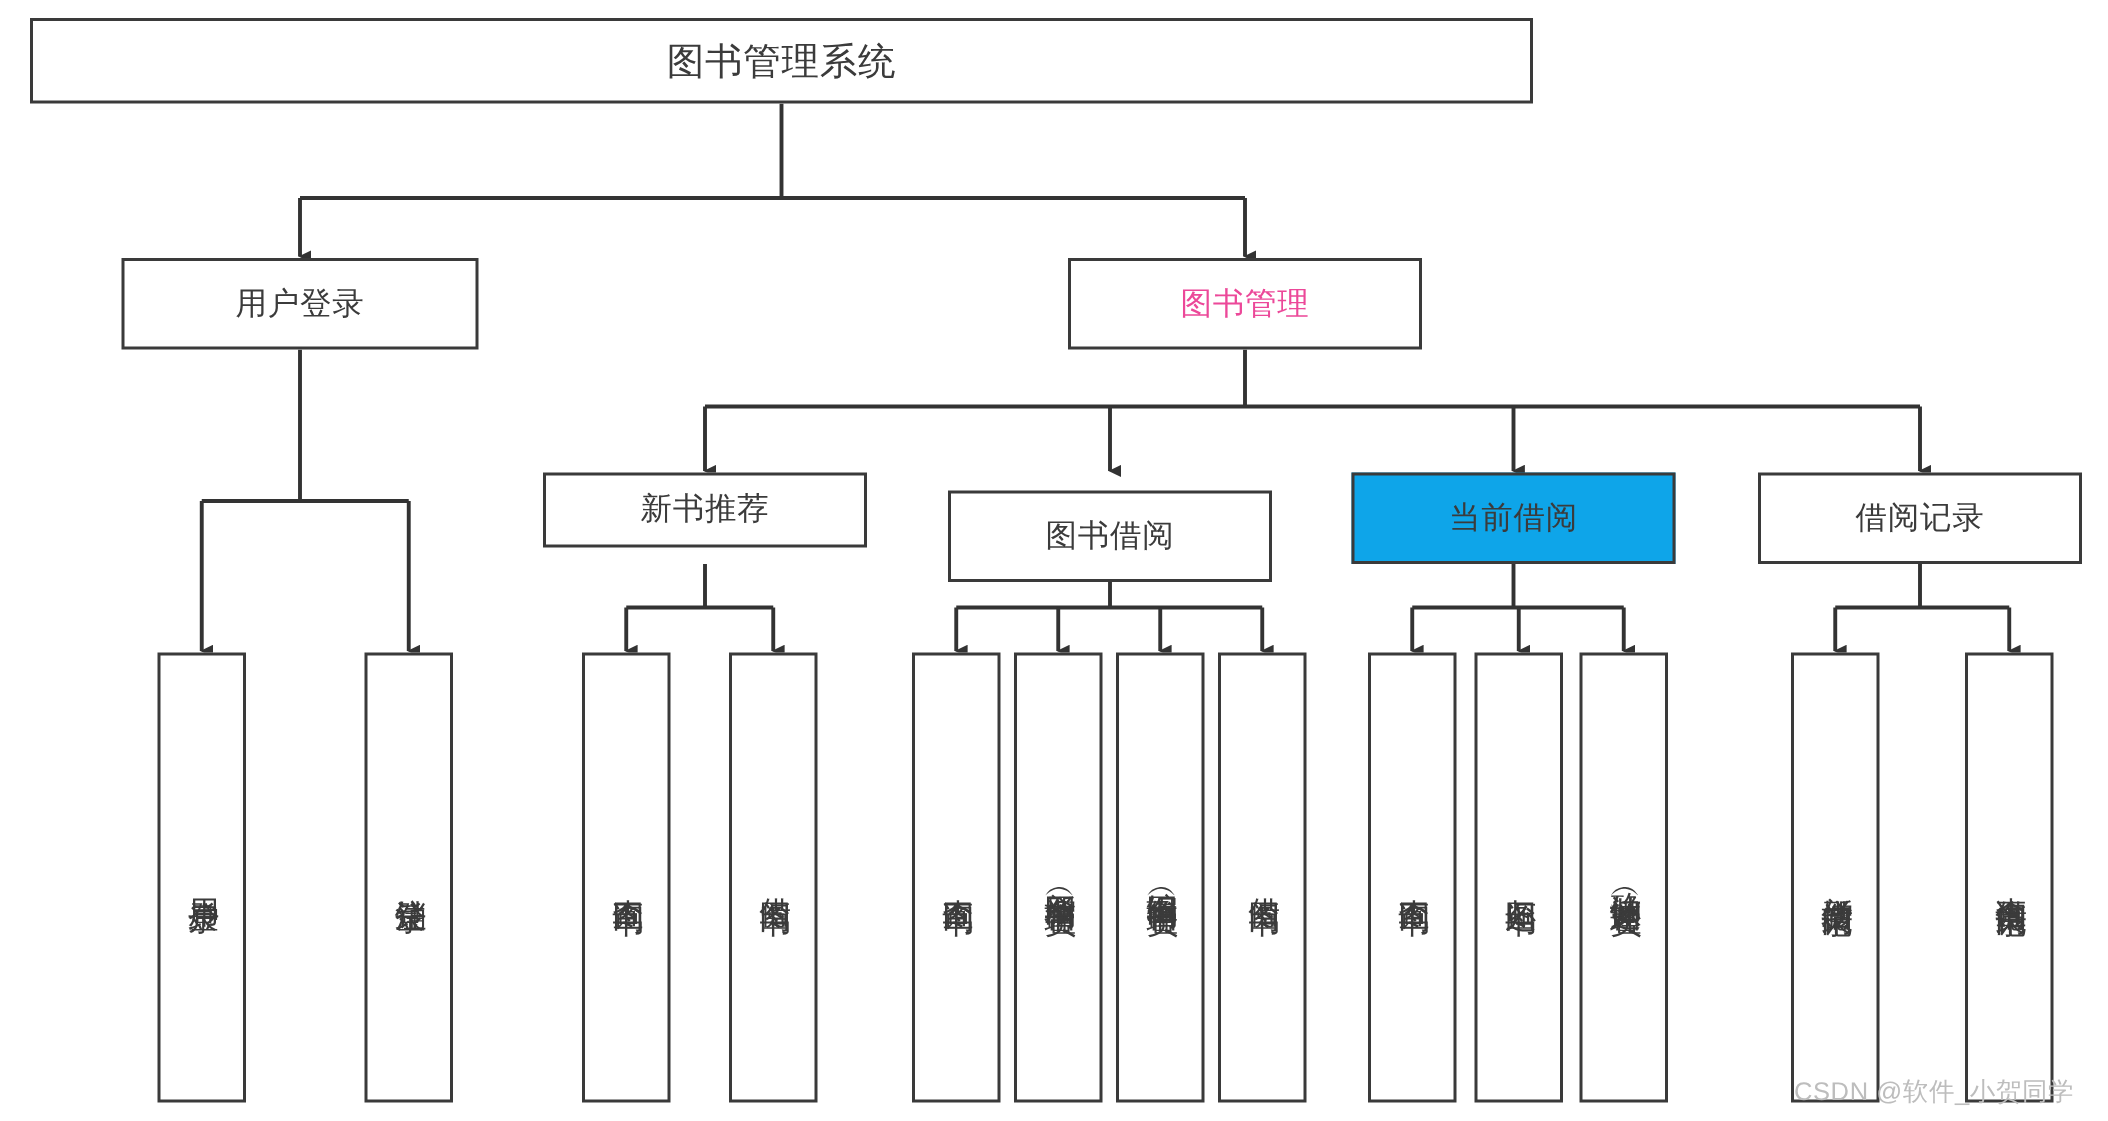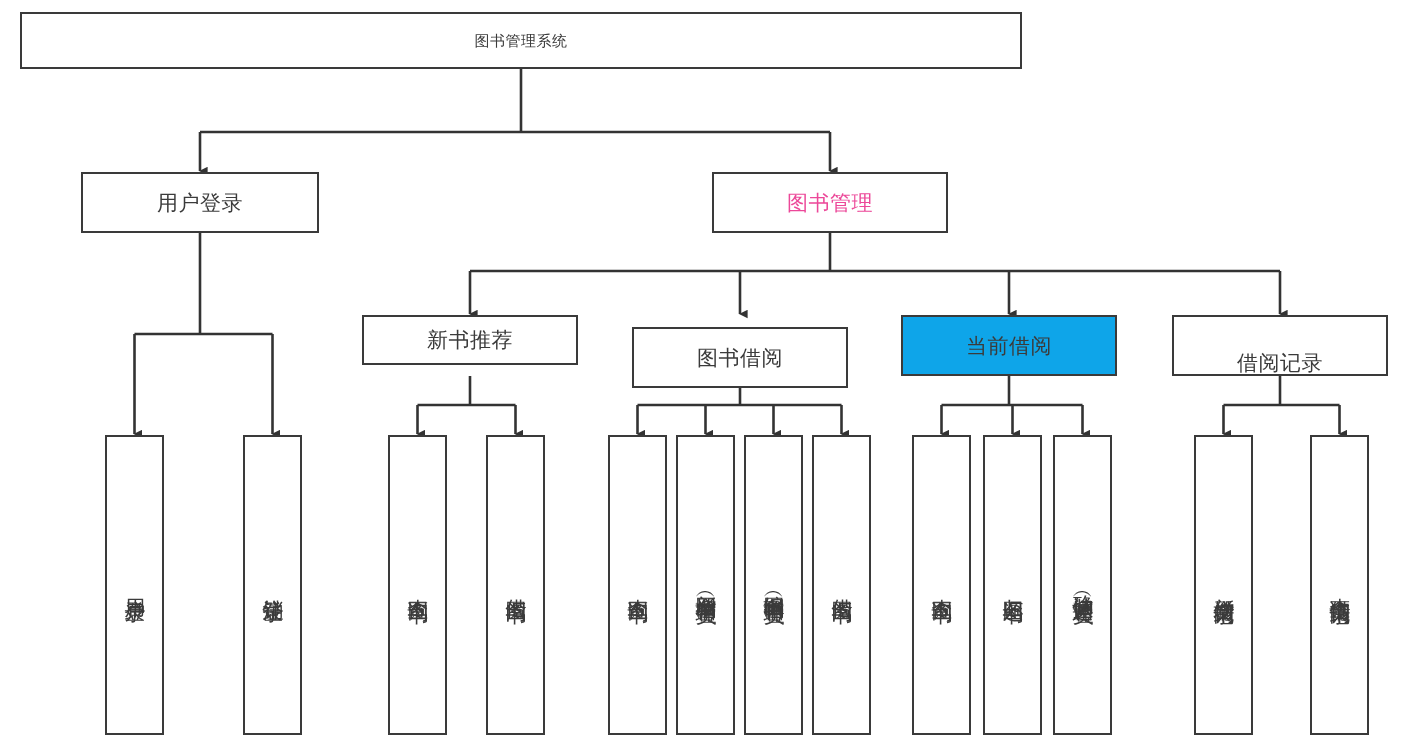--- a/index.html
+++ b/index.html
@@ -32,21 +32,21 @@
     color: #3b3b3b;
     line-height: 1.04;
     text-align: center;
     white-space: pre;
     letter-spacing: 0.5px;
   }
   .node-box.horizontal .node-label {
     font-size: 21px;
   }
   .node-box.root .node-label {
-    font-size: 15px;
+    font-size: 25px;
   }
   .node-box.vertical {
     align-items: center;
     justify-content: center;
   }
   .node-box.vertical .node-label {
     writing-mode: vertical-rl;
     text-orientation: upright;
     font-size: 21px;
     line-height: 1.18;
@@ -128,21 +128,21 @@
       </div>
       <div class="node-box horizontal" style="left: 362px; top: 315px; width: 216px; height: 50px; border-color: rgb(58, 58, 58); background: rgb(255, 255, 255);">
         <span class="node-label" style="color: rgb(59, 59, 59);">新书推荐</span>
       </div>
       <div class="node-box horizontal" style="left: 632px; top: 315px; width: 216px; height: 61px; border-color: rgb(58, 58, 58); background: rgb(255, 255, 255); margin-top: 12px;">
         <span class="node-label" style="color: rgb(59, 59, 59);">图书借阅</span>
       </div>
       <div class="node-box horizontal" style="left: 901px; top: 315px; width: 216px; height: 61px; border-color: rgb(58, 58, 58); background: #0ea5e9;">
         <span class="node-label" style="color: rgb(59, 59, 59);">当前借阅</span>
       </div>
-      <div class="node-box horizontal" style="left: 1172px; top: 315px; width: 216px; height: 61px; border-color: rgb(58, 58, 58); background: rgb(255, 255, 255); align-items: flex-end;">
+      <div class="node-box horizontal" style="left: 1172px; top: 315px; width: 216px; height: 61px; border-color: rgb(58, 58, 58); background: rgb(255, 255, 255);">
         <span class="node-label" style="color: rgb(59, 59, 59);">借阅记录</span>
       </div>
       <div class="node-box vertical" style="left: 105px; top: 435px; width: 59px; height: 300px; border-color: rgb(58, 58, 58); background: rgb(255, 255, 255);">
         <span class="node-label" style="color: rgb(59, 59, 59);">用户登录</span>
       </div>
       <div class="node-box vertical" style="left: 243px; top: 435px; width: 59px; height: 300px; border-color: rgb(58, 58, 58); background: rgb(255, 255, 255);">
         <span class="node-label" style="color: rgb(59, 59, 59);">注销登录</span>
       </div>
       <div class="node-box vertical" style="left: 388px; top: 435px; width: 59px; height: 300px; border-color: rgb(58, 58, 58); background: rgb(255, 255, 255);">
         <span class="node-label" style="color: rgb(59, 59, 59);">查询图书</span>
@@ -171,13 +171,14 @@
       <div class="node-box vertical" style="left: 1053px; top: 435px; width: 59px; height: 300px; border-color: rgb(58, 58, 58); background: rgb(255, 255, 255);">
         <span class="node-label" style="color: rgb(59, 59, 59);">确认归还（管理员）</span>
       </div>
       <div class="node-box vertical" style="left: 1194px; top: 435px; width: 59px; height: 300px; border-color: rgb(58, 58, 58); background: rgb(255, 255, 255);">
         <span class="node-label" style="color: rgb(59, 59, 59);">新增借阅记录</span>
       </div>
       <div class="node-box vertical" style="left: 1310px; top: 435px; width: 59px; height: 300px; border-color: rgb(58, 58, 58); background: rgb(255, 255, 255);">
         <span class="node-label" style="color: rgb(59, 59, 59);">查询借阅记录</span>
       </div>
     </div>
+  <div class="watermark" style="left: 1196px; top: 716px; color: rgb(189, 189, 189);">CSDN @软件_小贺同学</div>
 </div>
 
 </body></html>

